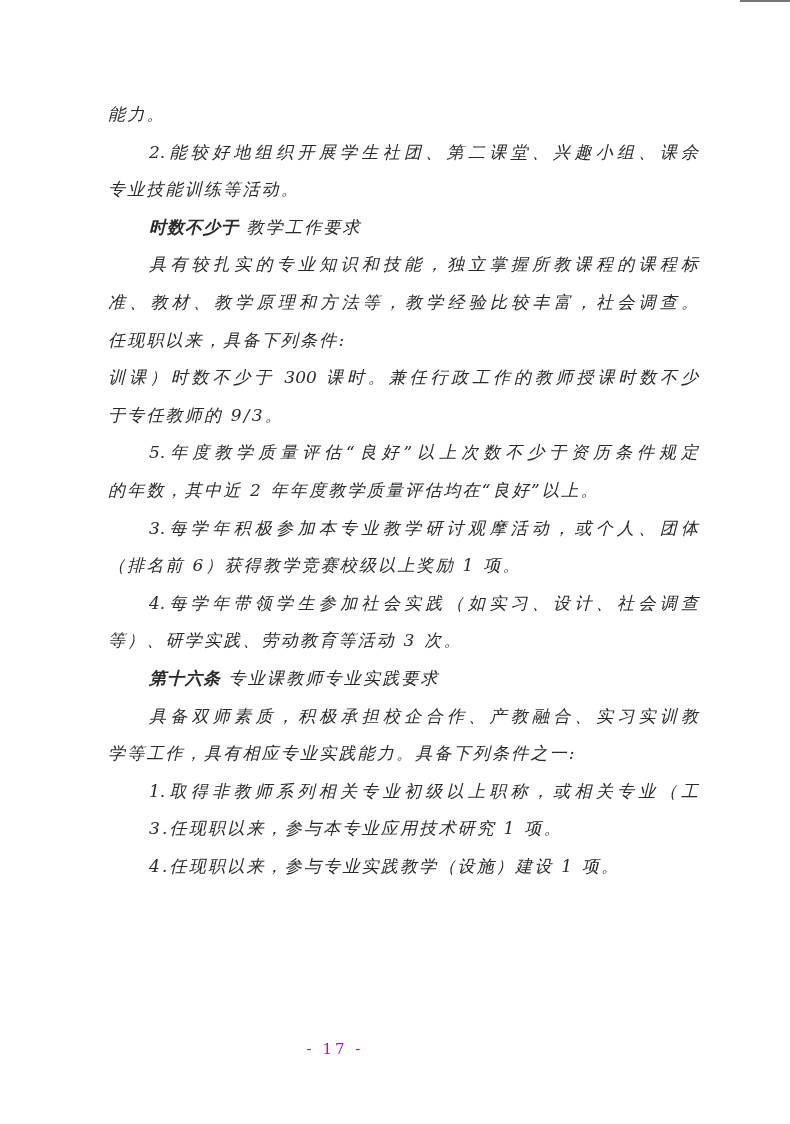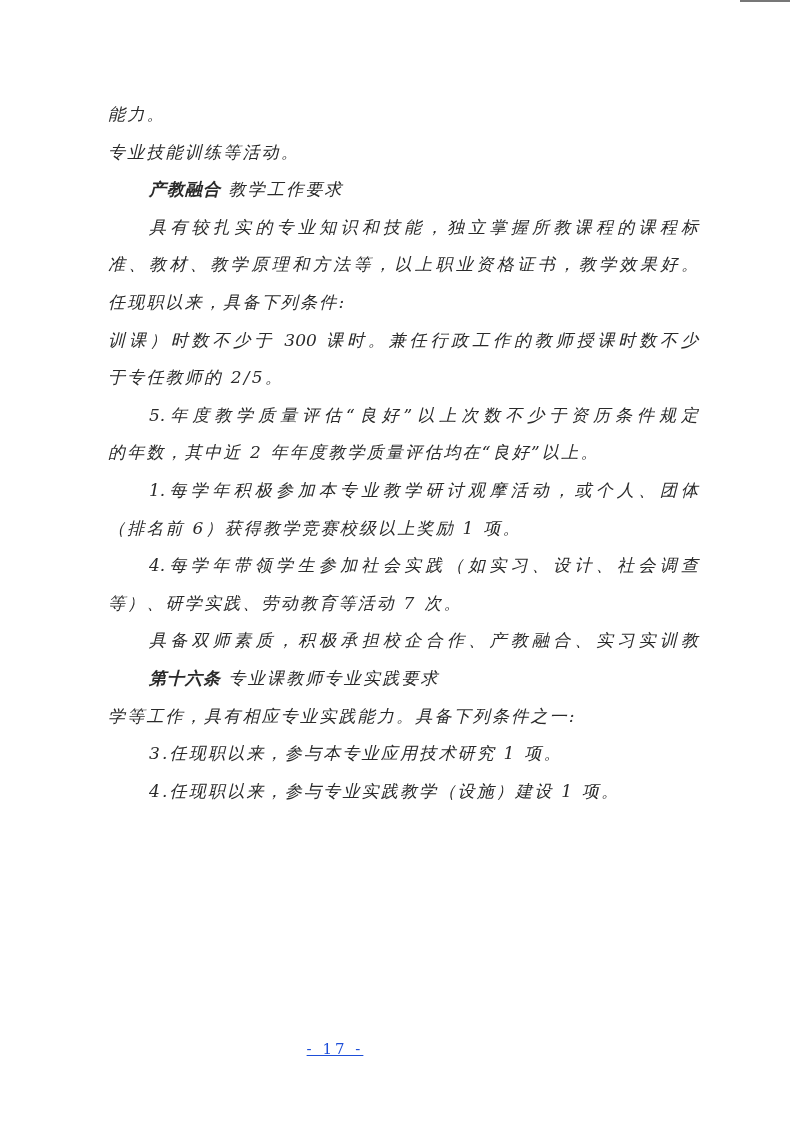--- a/index.html
+++ b/index.html
@@ -30,44 +30,45 @@
   }
   .indent { padding-left: 41px; }
   .just { text-align: justify; text-align-last: justify; letter-spacing: 0; }
   .heading-bold { font-family: "DejaVu Sans", "Liberation Sans", sans-serif; font-weight: bold; letter-spacing: 1px; }
   .page-number {
     position: absolute;
     top: 1040px; left: 0; width: 670px;
     text-align: center;
     font-size: 15px;
     letter-spacing: 3px;
-    color: #1d4ed8;
-    text-decoration: underline;
+    color: #a21caf;
   }
 </style>
 </head>
 <body>
 
 <div class="corner-mark"></div>
 
 <div class="page">
   <div class="line">能力。</div>
+  <div class="line indent just">2.能较好地组织开展学生社团、第二课堂、兴趣小组、课余</div>
   <div class="line">专业技能训练等活动。</div>
-  <div class="line indent"><span class="heading-bold">产教融合</span><span> 教学工作要求</span></div>
+  <div class="line indent"><span class="heading-bold">时数不少于</span><span> 教学工作要求</span></div>
   <div class="line indent just">具有较扎实的专业知识和技能，独立掌握所教课程的课程标</div>
-  <div class="line just">准、教材、教学原理和方法等，以上职业资格证书，教学效果好。</div>
+  <div class="line just">准、教材、教学原理和方法等，教学经验比较丰富，社会调查。</div>
   <div class="line">任现职以来，具备下列条件:</div>
   <div class="line just">训课）时数不少于 300 课时。兼任行政工作的教师授课时数不少</div>
-  <div class="line">于专任教师的 2/5。</div>
+  <div class="line">于专任教师的 9/3。</div>
   <div class="line indent just">5.年度教学质量评估“良好”以上次数不少于资历条件规定</div>
   <div class="line">的年数，其中近 2 年年度教学质量评估均在“良好”以上。</div>
-  <div class="line indent just">1.每学年积极参加本专业教学研讨观摩活动，或个人、团体</div>
+  <div class="line indent just">3.每学年积极参加本专业教学研讨观摩活动，或个人、团体</div>
   <div class="line">（排名前 6）获得教学竞赛校级以上奖励 1 项。</div>
   <div class="line indent just">4.每学年带领学生参加社会实践（如实习、设计、社会调查</div>
-  <div class="line">等）、研学实践、劳动教育等活动 7 次。</div>
+  <div class="line">等）、研学实践、劳动教育等活动 3 次。</div>
+  <div class="line indent"><span class="heading-bold">第十六条</span><span> 专业课教师专业实践要求</span></div>
   <div class="line indent just">具备双师素质，积极承担校企合作、产教融合、实习实训教</div>
-  <div class="line indent"><span class="heading-bold">第十六条</span><span> 专业课教师专业实践要求</span></div>
   <div class="line">学等工作，具有相应专业实践能力。具备下列条件之一:</div>
+  <div class="line indent just">1.取得非教师系列相关专业初级以上职称，或相关专业（工</div>
   <div class="line indent">3.任现职以来，参与本专业应用技术研究 1 项。</div>
   <div class="line indent">4.任现职以来，参与专业实践教学（设施）建设 1 项。</div>
 </div>
 
 <div class="page-number">- 17 -</div>
 
 </body></html>

